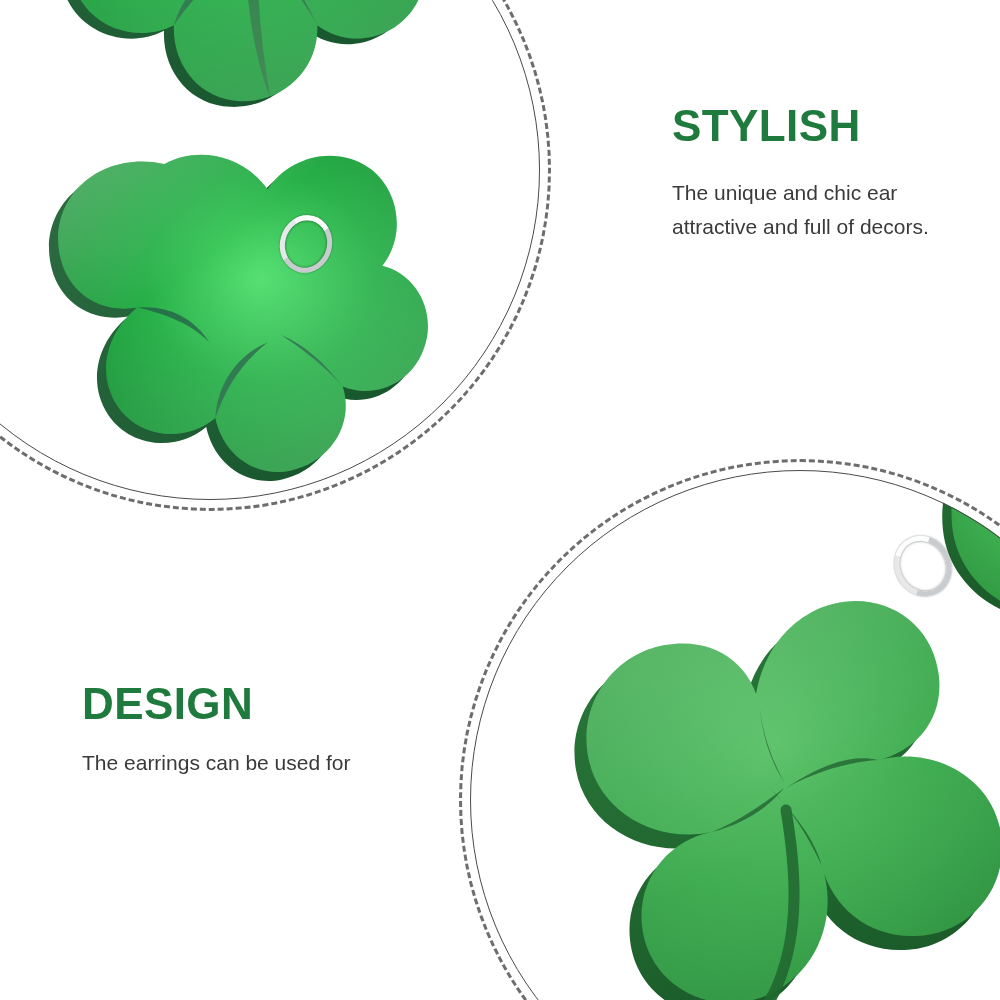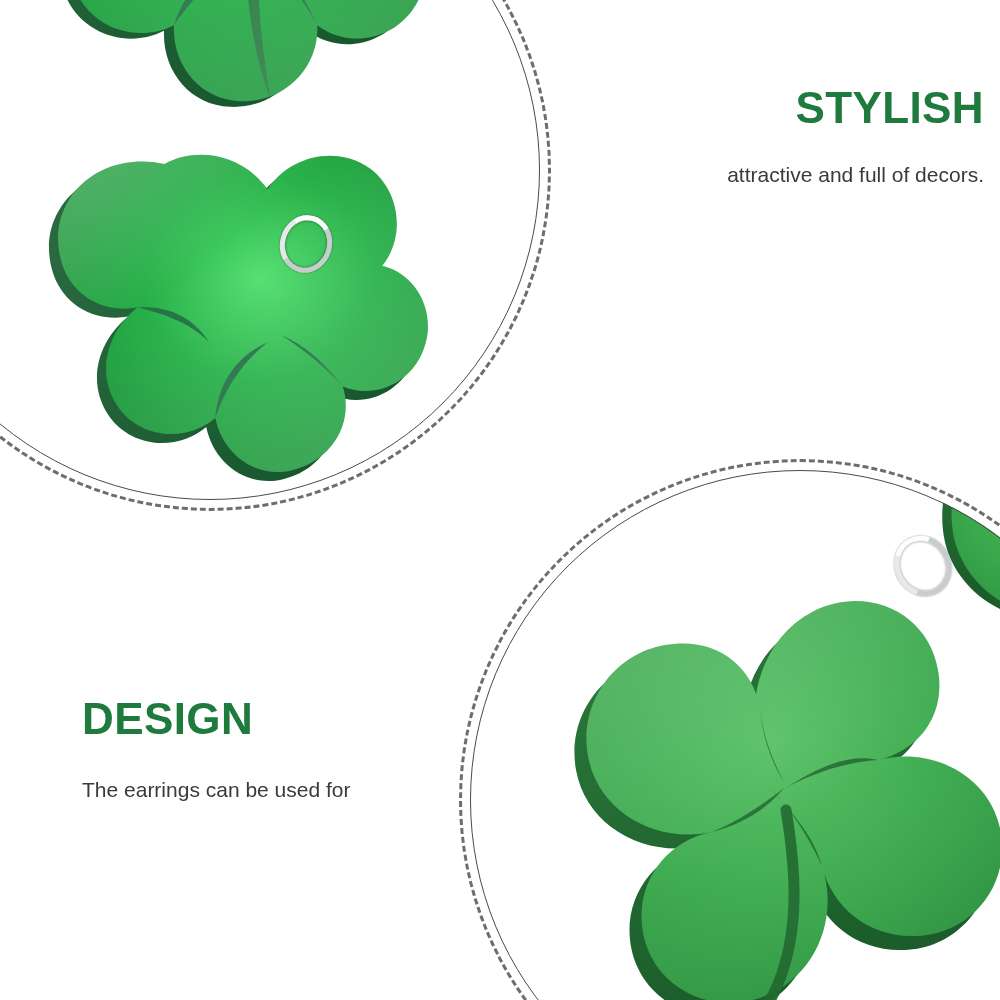--- a/index.html
+++ b/index.html
@@ -70,25 +70,25 @@
     color:#1f7a3d;
   }
   .feature-body {
     font-size:21px;
     line-height:34px;
     color:#3a3a3a;
     font-weight:normal;
   }
   .feature-body span { display:block; white-space:nowrap; }
 
-  #stylish-block { left:672px; top:86px; width:312px;text-align:right; }
+  #stylish-block { left:672px; top:104px; width:312px; }
   #stylish-block .feature-body { margin-top:28px; }
 
-  #design-block { left:82px; top:697px; width:312px; }
-  #design-block .feature-body { margin-top:32px; }
+  #design-block { left:82px; top:682px; width:312px; }
+  #design-block .feature-body { margin-top:20px; }
 </style>
 </head>
 <body>
 
 <div class="stage">
 
   <div class="photo-circle" id="tl-photo">
     <div class="photo-inner">
       <svg width="660" height="660" viewBox="0 0 660 660">
         <defs>
@@ -245,20 +245,21 @@
 
       <div class="jump-ring" style="left:425px; top:65px; width:56px; height:62px; transform:rotate(-28deg);"></div>
     </div>
   </div>
   <div class="ring-solid" id="br-ring-solid"></div>
   <div class="ring-dashed" id="br-ring-dashed"></div>
 
   <div class="text-block" id="stylish-block">
     <div class="feature-heading">STYLISH</div>
     <div class="feature-body">
+      <span>The unique and chic ear</span>
       <span>attractive and full of decors.</span>
     </div>
   </div>
 
   <div class="text-block" id="design-block">
     <div class="feature-heading">DESIGN</div>
     <div class="feature-body">
       <span>The earrings can be used for</span>
     </div>
   </div>

